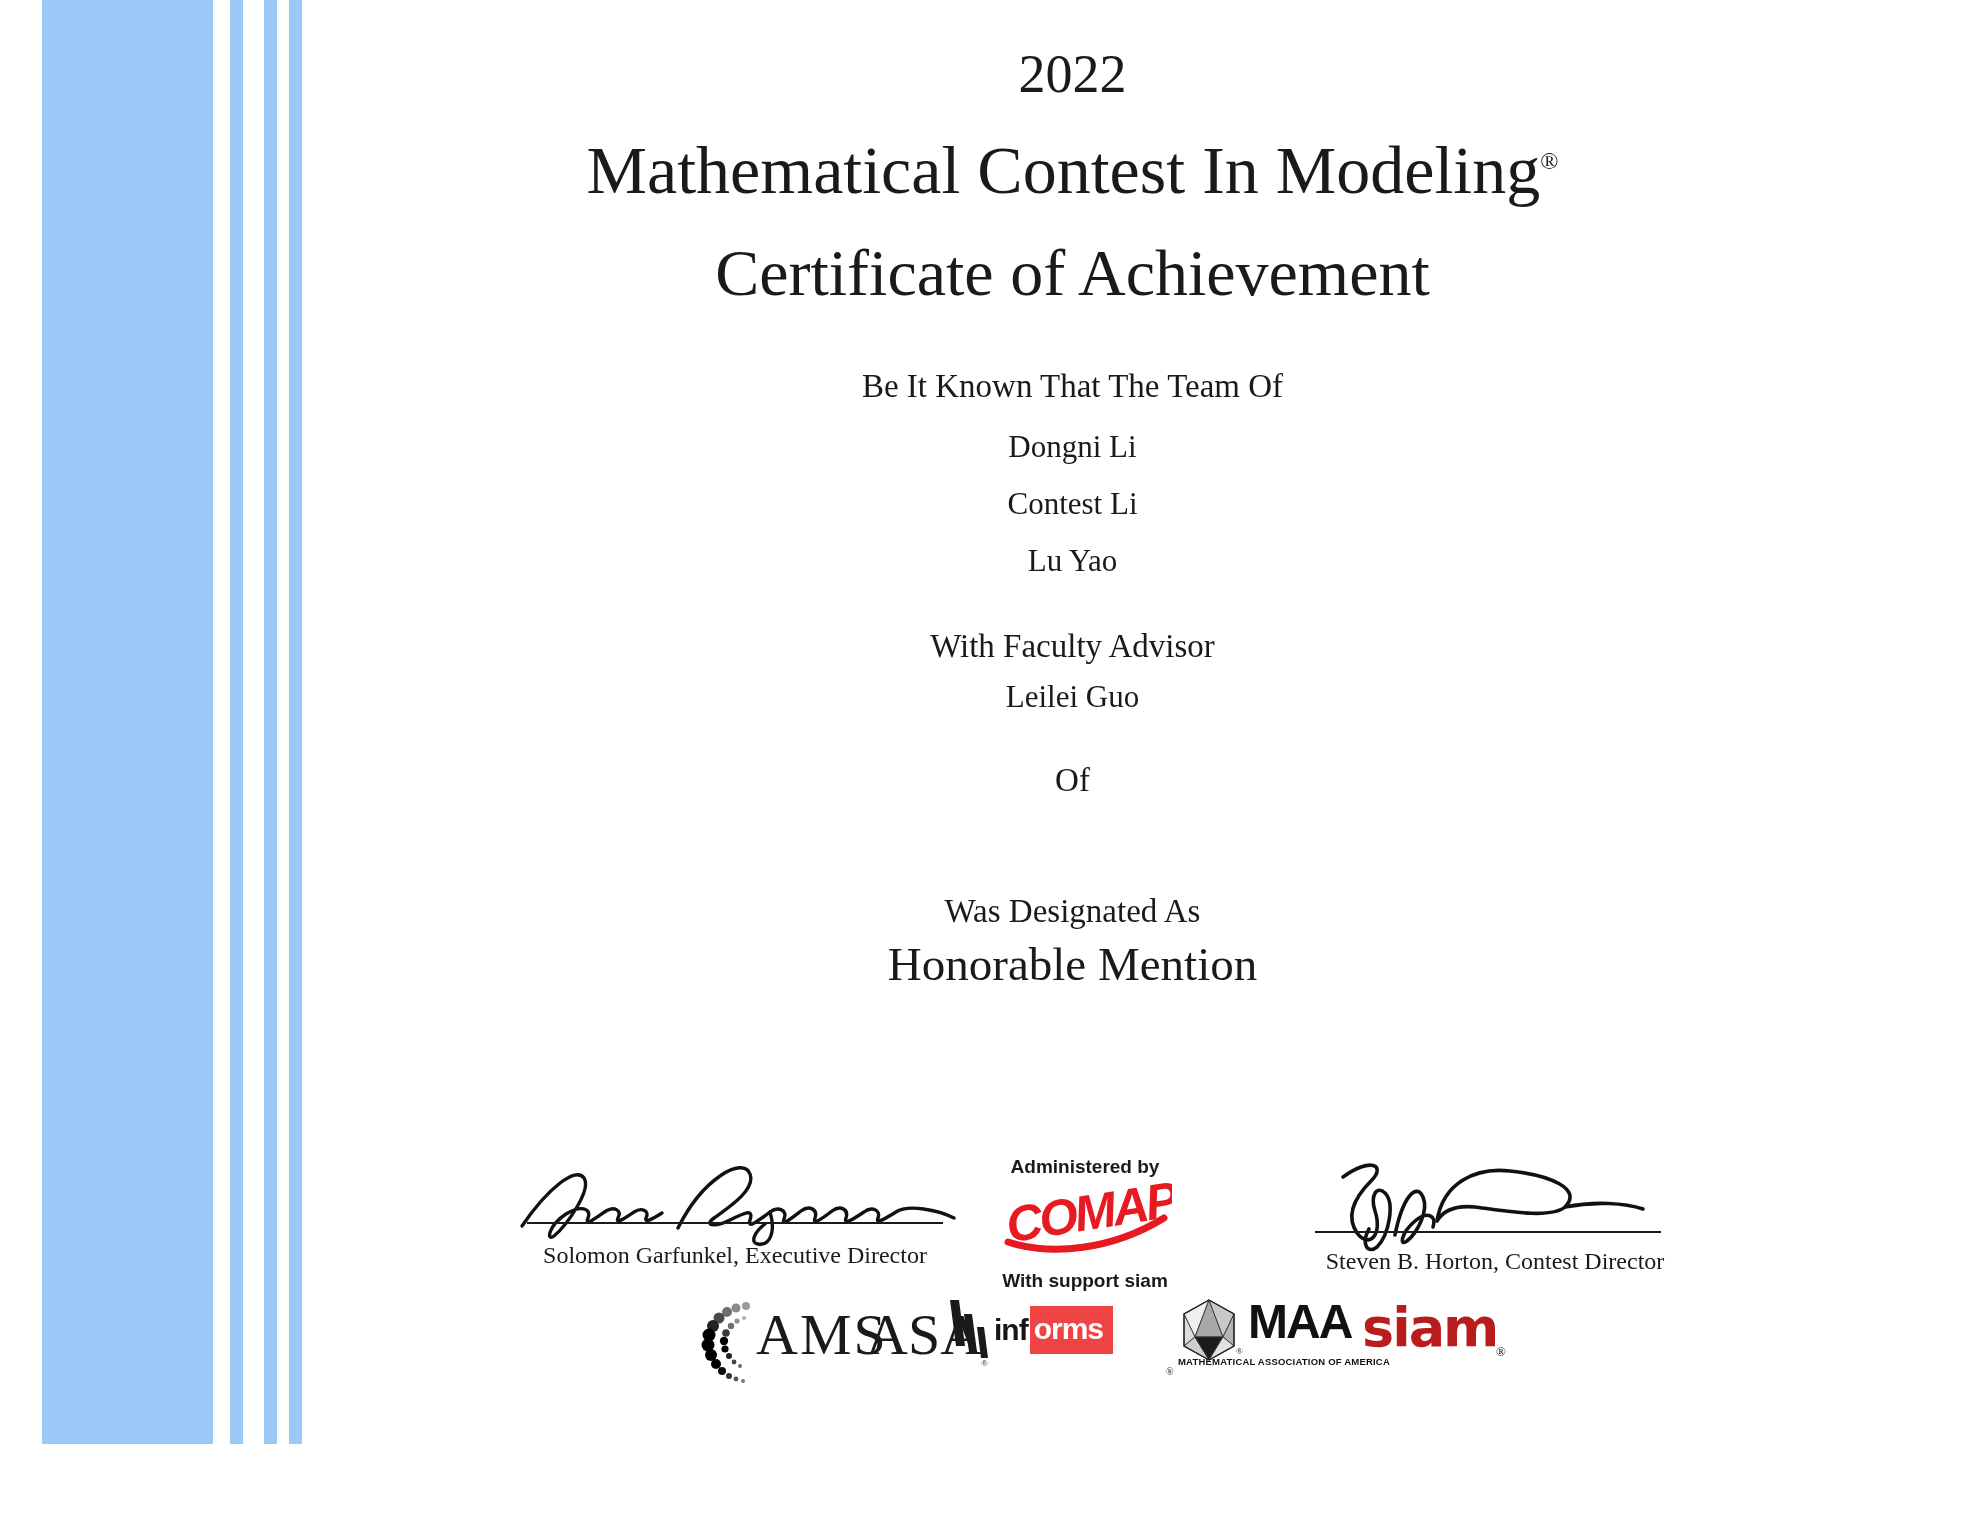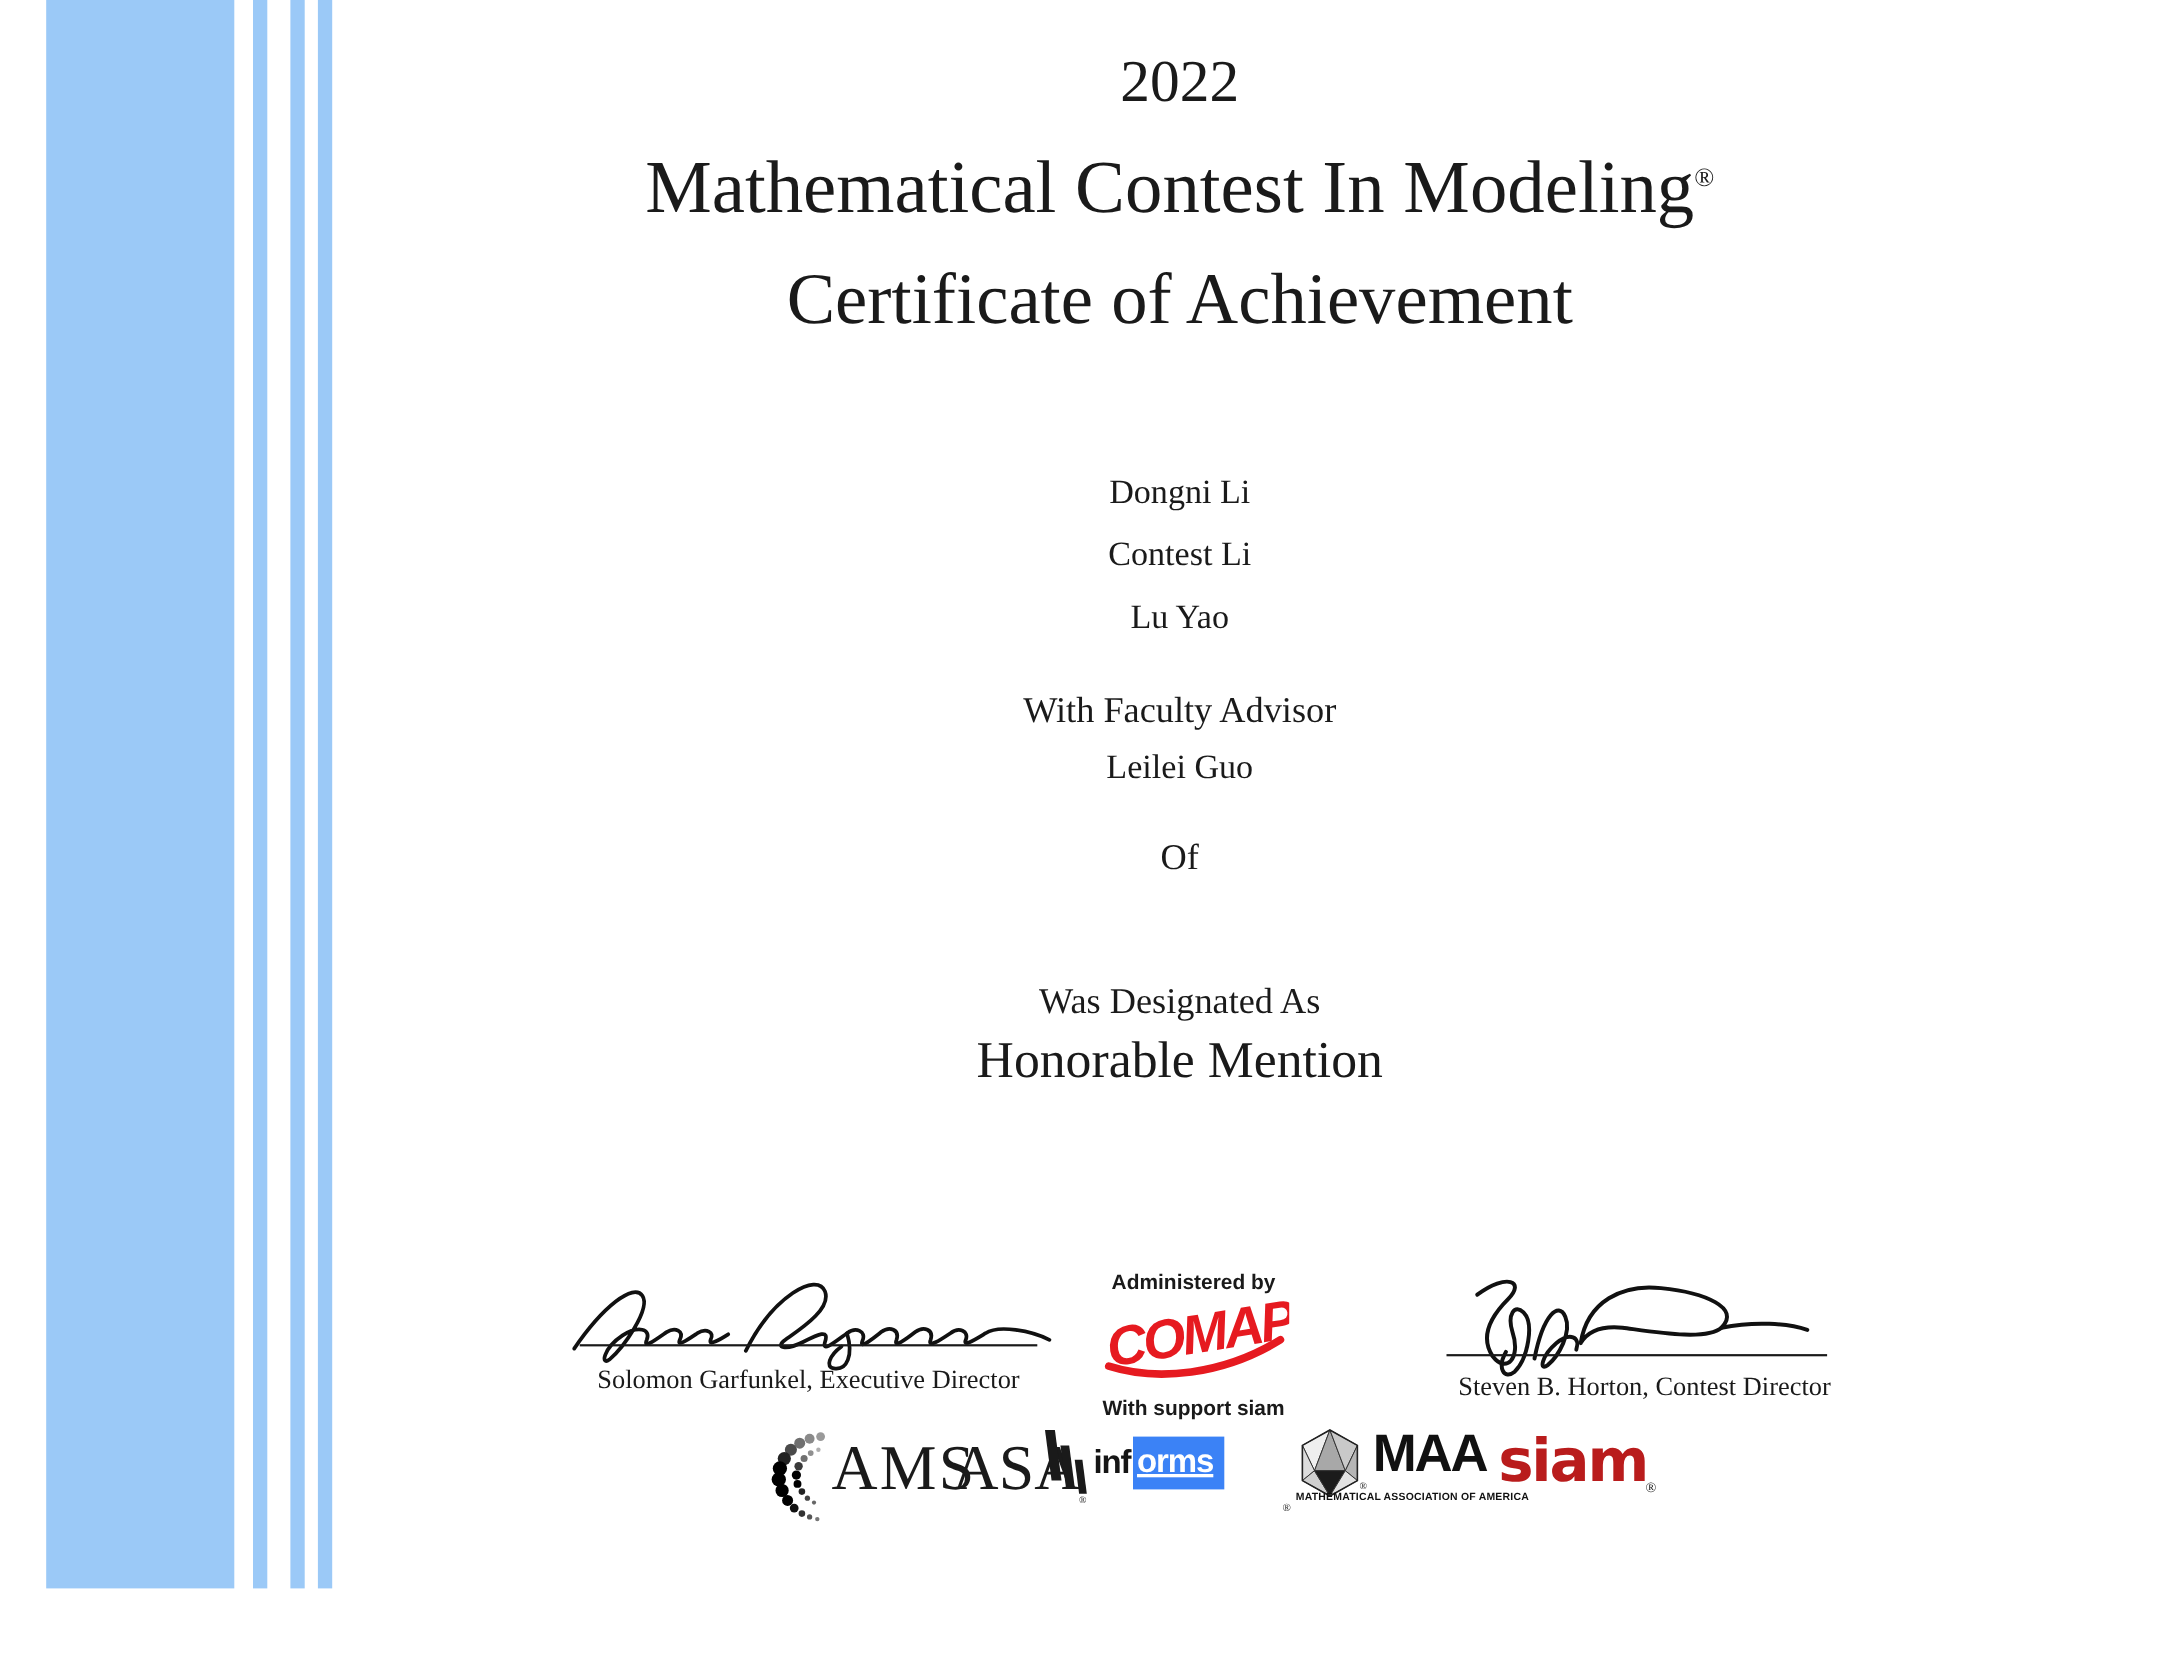--- a/index.html
+++ b/index.html
@@ -61,21 +61,21 @@
   .ams-dots{position:absolute;left:700px;top:1298px;}
   .logo-serif{position:absolute;font-family:"Liberation Serif", serif;font-size:58px;line-height:1;white-space:nowrap;}
   .ams-text{left:756px;top:1306px;letter-spacing:2px;}
   .asa-text{left:866px;top:1306px;}
   .asa-bars{position:absolute;left:950px;top:1300px;}
   .informs{
     position:absolute;left:994px;top:1306px;display:flex;align-items:center;
     font-family:"Liberation Sans", sans-serif;font-weight:bold;font-size:30px;letter-spacing:-1px;line-height:1;
   }
   .informs .inf{color:#151515;padding-right:2px;}
-  .informs .box{background:#3b82f6;color:#ffffff;padding:8px 10px 10px 4px;text-decoration:underline;}
+  .informs .box{background:#ef4444;color:#ffffff;padding:8px 10px 10px 4px;}
   .maa-icon{position:absolute;left:1178px;top:1299px;}
   .maa-text{
     position:absolute;left:1248px;top:1296px;
     font-family:"Liberation Sans", sans-serif;font-weight:bold;font-size:48px;letter-spacing:-2px;line-height:1.1;white-space:nowrap;color:#111;
   }
   .maa-subtitle{
     position:absolute;left:1178px;top:1356px;width:172px;text-align:center;
     font-family:"Liberation Sans", sans-serif;font-weight:bold;font-size:9.5px;letter-spacing:0.2px;white-space:nowrap;color:#111;
   }
   .siam-text{
@@ -96,20 +96,21 @@
   <div class="bar bar-wide"></div>
   <div class="bar bar-s1"></div>
   <div class="bar bar-s2"></div>
   <div class="bar bar-s3"></div>
 
   <div class="content">
     <div class="cline year">2022</div>
     <div class="cline title"><span>Mathematical Contest In Modeling</span><span class="reg">®</span></div>
     <div class="cline subtitle">Certificate of Achievement</div>
 
+    <div class="cline small-serif team-intro">Be It Known That The Team Of</div>
     <div class="cline member member-0">Dongni Li</div>
     <div class="cline member member-1">Contest Li</div>
     <div class="cline member member-2">Lu Yao</div>
 
     <div class="cline small-serif advisor-intro">With Faculty Advisor</div>
     <div class="cline advisor-name">Leilei Guo</div>
 
     <div class="cline small-serif of-line">Of</div>
 
     <div class="cline small-serif designation-intro">Was Designated As</div>

